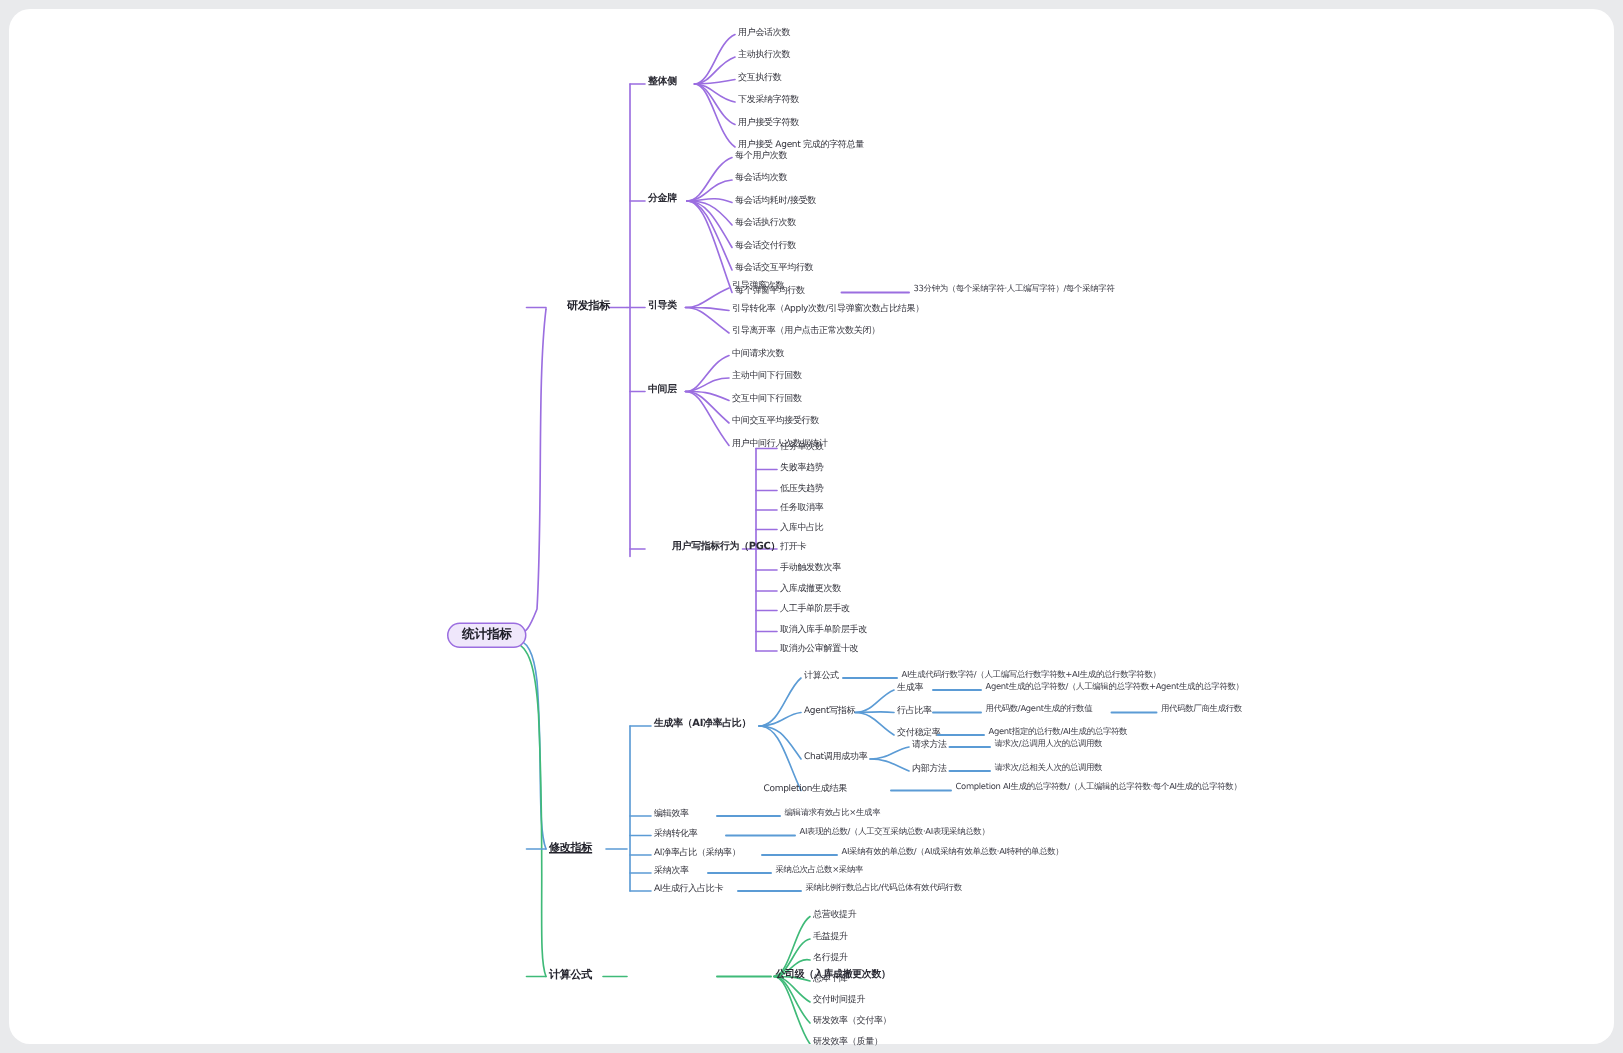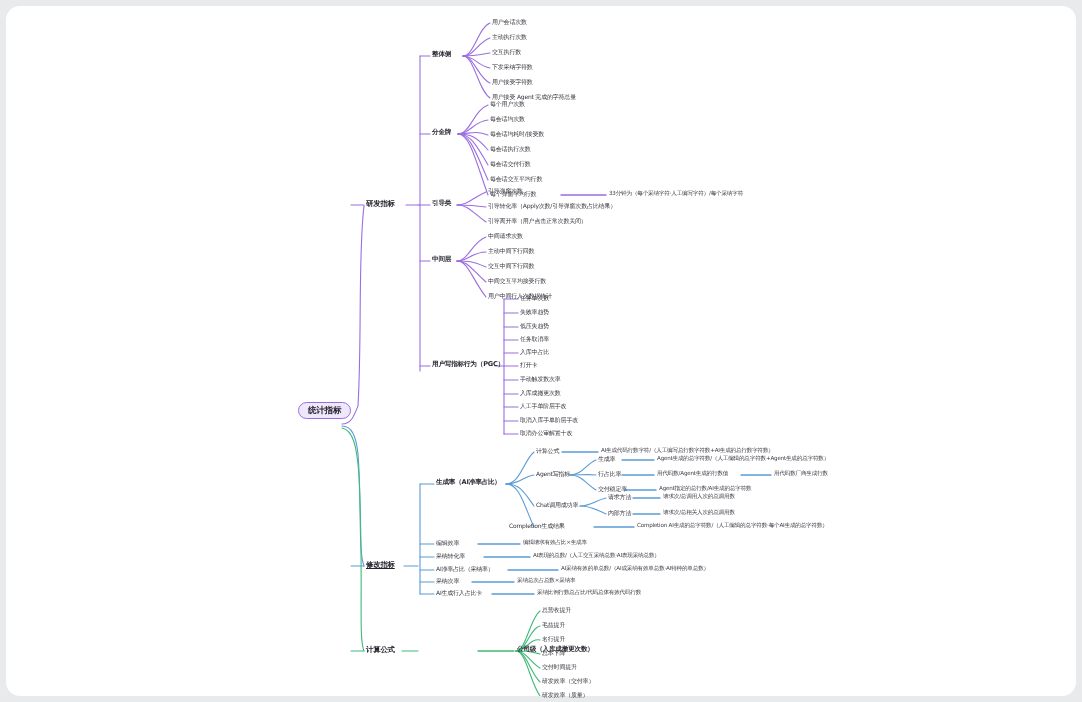--- a/index.html
+++ b/index.html
@@ -152,23 +152,23 @@
       <path d="M510,645 C520,645 524,612 534,605" stroke="#3fba78"></path>
       <path d="M510,645 C520,645 524,622 534,620" stroke="#3fba78"></path>
       <path d="M510,645 C520,645 524,632 534,634" stroke="#3fba78"></path>
       <path d="M510,645 C520,645 524,645 534,648" stroke="#3fba78"></path>
       <path d="M510,645 C520,645 524,656 534,662" stroke="#3fba78"></path>
       <path d="M510,645 C520,645 524,666 534,676" stroke="#3fba78"></path>
       <path d="M510,645 C520,645 524,676 534,690" stroke="#3fba78"></path>
     </g>
   </svg>
 
-  <div class="node root-node" style="left:292px; top:396px;">统计指标</div>
-
-  <div class="node lvl1" style="left:360px; top:194px;">研发指标</div>
+  <div class="node root-node" style="left:292px; top:409px;">统计指标</div>
+
+  <div class="node lvl1" style="left:372px; top:194px;">研发指标</div>
 
   <div class="node lvl2" style="left:426px; top:45px;">整体侧</div>
   <div class="node lvl3" style="left:486px; top:13px;">用户会话次数</div>
   <div class="node lvl3" style="left:486px; top:28px;">主动执行次数</div>
   <div class="node lvl3" style="left:486px; top:43px;">交互执行数</div>
   <div class="node lvl3" style="left:486px; top:58px;">下发采纳字符数</div>
   <div class="node lvl3" style="left:486px; top:73px;">用户接受字符数</div>
   <div class="node lvl3" style="left:486px; top:88px;">用户接受 Agent 完成的字符总量</div>
 
   <div class="node lvl2" style="left:426px; top:123px;">分金牌</div>
@@ -186,21 +186,21 @@
   <div class="node lvl3" style="left:482px; top:197px;">引导转化率（Apply次数/引导弹窗次数占比结果）</div>
   <div class="node lvl3" style="left:482px; top:212px;">引导离开率（用户点击正常次数关闭）</div>
 
   <div class="node lvl2" style="left:426px; top:250px;">中间层</div>
   <div class="node lvl3" style="left:482px; top:227px;">中间请求次数</div>
   <div class="node lvl3" style="left:482px; top:242px;">主动中间下行回数</div>
   <div class="node lvl3" style="left:482px; top:257px;">交互中间下行回数</div>
   <div class="node lvl3" style="left:482px; top:272px;">中间交互平均接受行数</div>
   <div class="node lvl3" style="left:482px; top:287px;">用户中间行人次数据统计</div>
 
-  <div class="node lvl2" style="left:426px; top:355px;">用户写指标行为（PGC）</div>
+  <div class="node lvl2" style="left:442px; top:355px;">用户写指标行为（PGC）</div>
   <div class="node lvl3" style="left:514px; top:289px;">任务单次数</div>
   <div class="node lvl3" style="left:514px; top:303px;">失败率趋势</div>
   <div class="node lvl3" style="left:514px; top:317px;">低压失趋势</div>
   <div class="node lvl3" style="left:514px; top:330px;">任务取消率</div>
   <div class="node lvl3" style="left:514px; top:343px;">入库中占比</div>
   <div class="node lvl3" style="left:514px; top:356px;">打开卡</div>
   <div class="node lvl3" style="left:514px; top:370px;">手动触发数次率</div>
   <div class="node lvl3" style="left:514px; top:384px;">入库成撤更次数</div>
   <div class="node lvl3" style="left:514px; top:397px;">人工手单阶层手改</div>
   <div class="node lvl3" style="left:514px; top:411px;">取消入库手单阶层手改</div>

